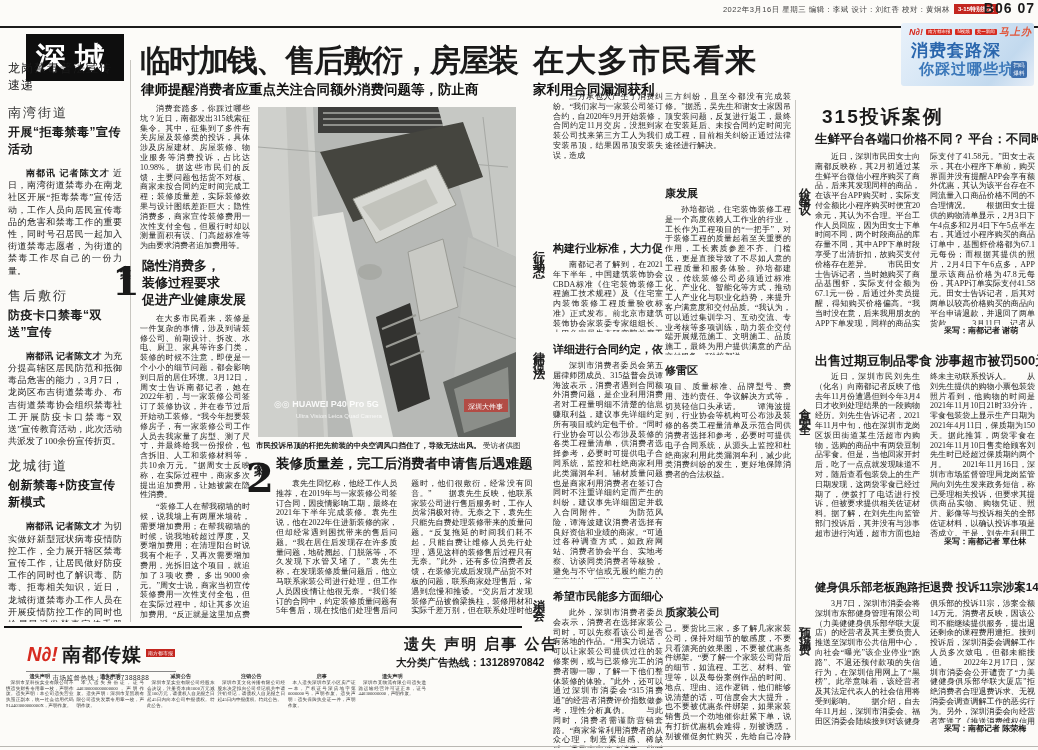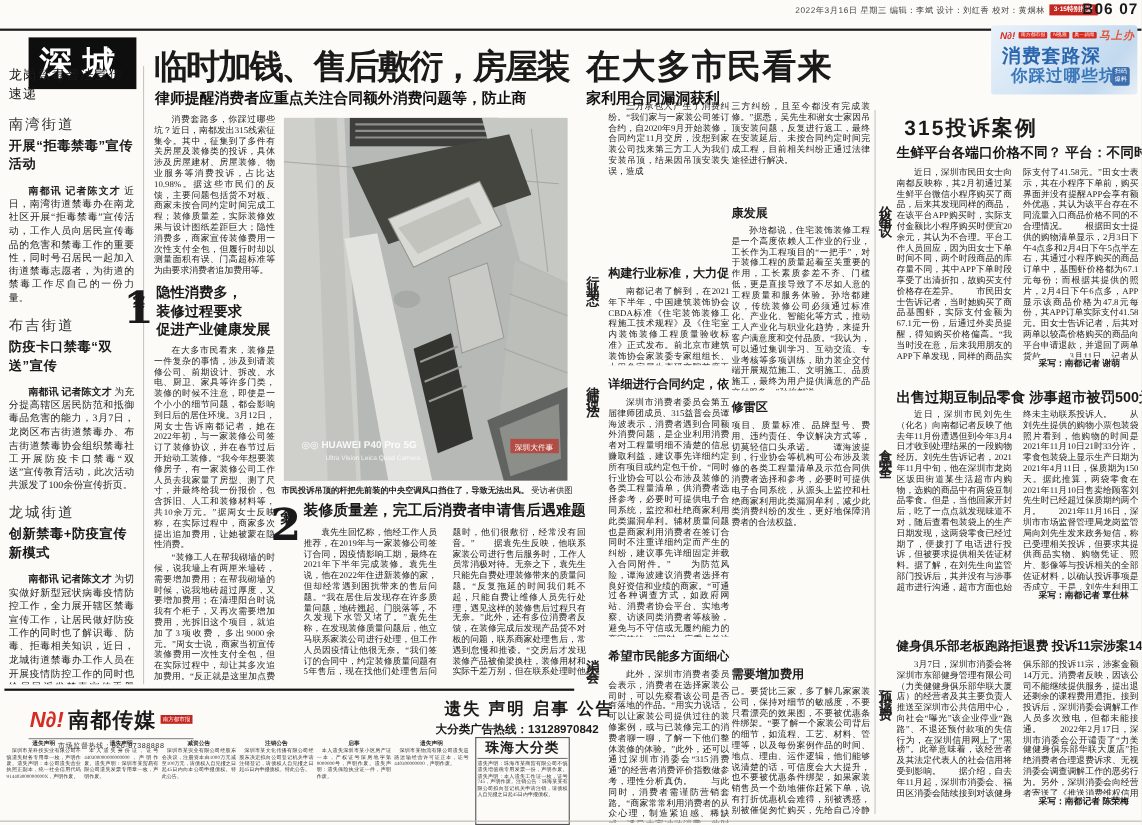--- a/index.html
+++ b/index.html
@@ -123,21 +123,21 @@
 
   <div class="abs leftcol clip">
     <div class="lc-header sans">龙岗禁毒普法宣传速递</div>
 
     <div>
       <div class="lc-street">南湾街道</div>
       <div class="lc-title sans">开展“拒毒禁毒”宣传活动</div>
       <p class="lc-body"><b class="sans">南都讯 记者陈文才</b><span> 近日，南湾街道禁毒办在南龙社区开展“拒毒禁毒”宣传活动，工作人员向居民宣传毒品的危害和禁毒工作的重要性，同时号召居民一起加入街道禁毒志愿者，为街道的禁毒工作尽自己的一份力量。</span></p>
     </div>
     <div>
-      <div class="lc-street">布吉街道</div>
+      <div class="lc-street">售后敷衍</div>
       <div class="lc-title sans">防疫卡口禁毒“双送”宣传</div>
       <p class="lc-body"><b class="sans">南都讯 记者陈文才</b><span> 为充分提高辖区居民防范和抵御毒品危害的能力，3月7日，龙岗区布吉街道禁毒办、布吉街道禁毒协会组织禁毒社工开展防疫卡口禁毒“双送”宣传教育活动，此次活动共派发了100余份宣传折页。</span></p>
     </div>
     <div>
       <div class="lc-street">龙城街道</div>
       <div class="lc-title sans">创新禁毒+防疫宣传新模式</div>
       <p class="lc-body"><b class="sans">南都讯 记者陈文才</b><span> 为切实做好新型冠状病毒疫情防控工作，全力展开辖区禁毒宣传工作，让居民做好防疫工作的同时也了解识毒、防毒、拒毒相关知识，近日，龙城街道禁毒办工作人员在开展疫情防控工作的同时也给居民派发禁毒宣传手册等，做到同时宣传疫情防护及禁毒知识等。</span></p>
     </div>
 
   </div>
@@ -258,21 +258,21 @@
       <p style="text-indent:0">三方纠纷，且至今都没有完成装修。”据悉，吴先生和谢女士家因吊顶安装问题，反复进行返工，最终在安装延后、未按合同约定时间完成工程，目前相关纠纷正通过法律途径进行解决。</p>
     </div>
     <div class="d-title sans">康发展</div>
     <div class="body-txt clip" style="height:150px">
       <p>孙培都说，住宅装饰装修工程是一个高度依赖人工作业的行业，工长作为工程项目的“一把手”，对于装修工程的质量起着至关重要的作用，工长素质参差不齐、门槛低，更是直接导致了不尽如人意的工程质量和服务体验。孙培都建议，传统装修公司必须通过标准化、产业化、智能化等方式，推动工人产业化与职业化趋势，来提升客户满意度和交付品质。“我认为，可以通过集训学习、互动交流、专业考核等多项训练，助力装企交付端开展规范施工、文明施工、品质施工，最终为用户提供满意的产品交付服务。”孙培都说。</p>
     </div>
     <div class="d-title sans">修雷区</div>
     <div class="body-txt clip" style="height:215px">
       <p style="text-indent:0">项目、质量标准、品牌型号、费用、违约责任、争议解决方式等，切莫轻信口头承诺。　　谭海波提到，行业协会等机构可公布涉及装修的各类工程量清单及示范合同供消费者选择和参考，必要时可提供电子合同系统，从源头上监控和杜绝商家利用此类漏洞牟利，减少此类消费纠纷的发生，更好地保障消费者的合法权益。</p>
     </div>
-    <div class="d-title sans">需要增加费用</div>
+    <div class="d-title sans">质家装公司</div>
     <div class="body-txt clip" style="height:120px">
       <p style="text-indent:0">己。要货比三家，多了解几家家装公司，保持对细节的敏感度，不要只看漂亮的效果图，不要被优惠条件绑架。“要了解一个家装公司背后的细节，如流程、工艺、材料、管理等，以及每份案例作品的时间、地点、理由、运作逻辑，他们能够说清楚的话，可信度会大大提升，也不要被优惠条件绑架，如果家装销售员一个劲地催你赶紧下单，说有打折优惠机会难得，别被诱惑，别被催促匆忙购买，先给自己冷静的时间，再做决策。”</p>
     </div>
 
   </div>
 
   <div class="abs vline2"></div>
 
   <div class="abs r-header sans">315投诉案例</div>
 
@@ -321,21 +321,17 @@
       <h5>减资公告</h5>
       <p>深圳市某实业有限公司经股东会决议，注册资本由1000万元减至100万元，请债权人自见报之日起45日内向本公司申报债权。特此公告。</p>
       <h5>注销公告</h5>
       <p>深圳市某文化传播有限公司经股东决定拟向公司登记机关申请注销登记，请债权人自见报之日起45日内申报债权。特此公告。</p>
       <h5>启事</h5>
       <p>本人遗失深圳市某小区房产证一本，产权证号深房地字第0000000号，声明作废。遗失声明：遗失保险执业证一件，声明作废。</p>
       <h5>遗失声明</h5>
       <p>深圳市某物流有限公司遗失道路运输经营许可证正本，证号440300000000，声明作废。</p>
     </div>
 
-    <div class="zhuhai">
-      <div class="zh-title sans">珠海大分类</div>
-      <div class="zh-text">遗失声明：珠海市某商贸有限公司不慎遗失增值税专用发票一份，声明作废。遗失声明：本人遗失工作证一枚，证号745，声明作废。注销公告：珠海某某有限公司拟向登记机关申请注销，请债权人自见报之日起45日内申报债权。</div>
-    </div>
   </div>
 
   <div class="abs botline"></div>
 
 </div>
 
 </body></html>

